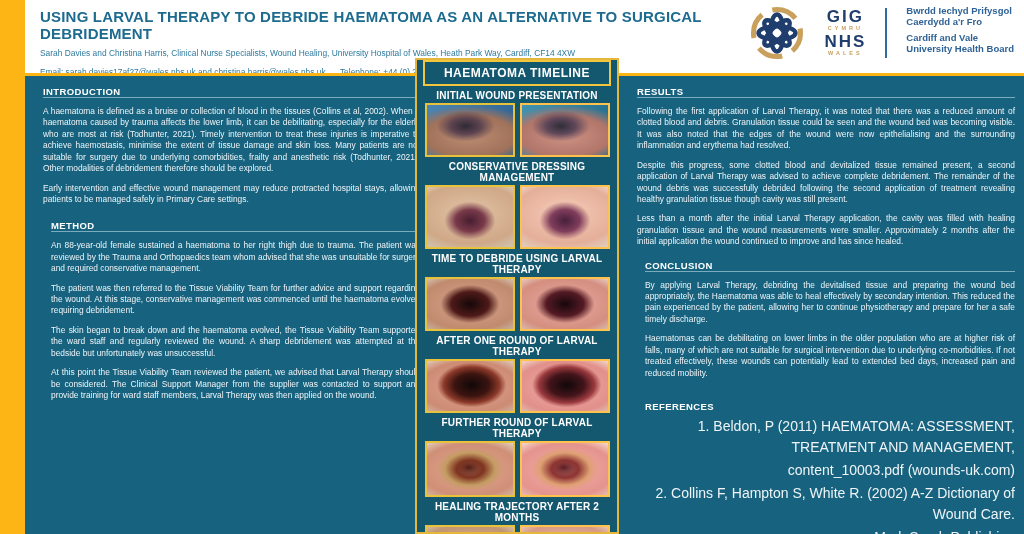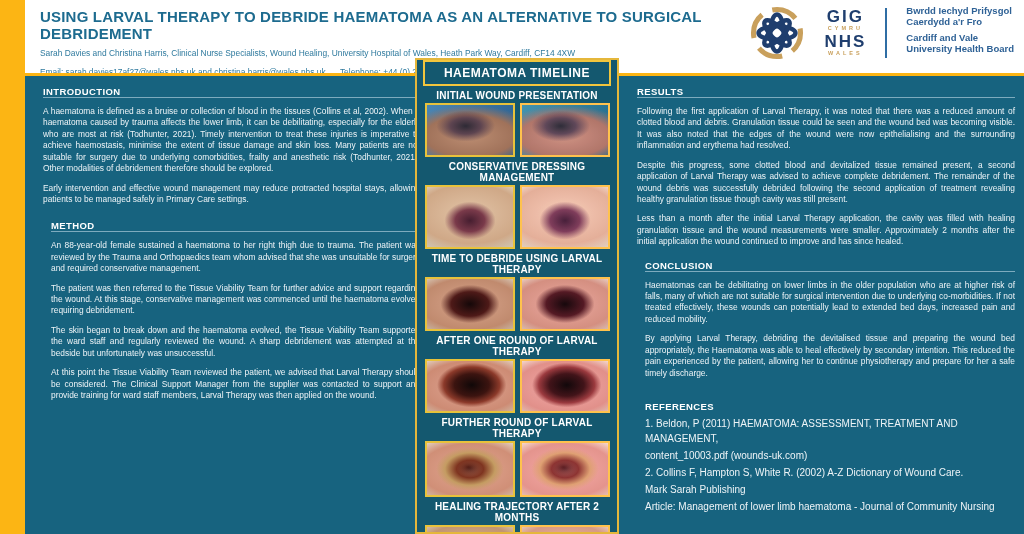--- a/index.html
+++ b/index.html
@@ -37,21 +37,21 @@
   
   .col{position:absolute;color:#f2f6f8;}
   .col-left{left:18px;top:10px;width:377px;}
   .col-right{left:612px;top:10px;width:378px;}
   .sec h2{font-size:9.5px;font-weight:bold;color:#ffffff;letter-spacing:.4px;margin:0 0 2px 0;
           border-bottom:1px solid rgba(180,210,224,.65);}
   .sec p{font-size:8.4px;line-height:1.36;text-align:justify;margin:8px 0 0 0;color:#eef4f7;}
   .sec{margin:0;}
   .sec + .sec{margin-top:15px;margin-left:8px;}
   .sec.refs h2{border-bottom:none;padding-bottom:2px;}
-  .sec.refs p{font-size:10px;line-height:1.5;text-align:left;margin:2px 0 0 0;}
+  .sec.refs p{font-size:14px;line-height:1.5;text-align:right;margin:2px 0 0 0;}
   .mt-conclusion{margin-top:12px !important;}
   .mt-refs{margin-top:22px !important;}
 
   
   .timeline{position:absolute;left:390px;top:-18px;width:204px;height:476px;
             background:#14586F;border:2px solid #E5B73B;box-sizing:border-box;
             padding:0 3px;overflow:hidden;}
   .tl-title{width:168px;margin:0 auto;background:#14586F;border:2px solid #F2C53D;
             color:#fff;font-size:12px;font-weight:bold;text-align:center;
             padding:4px 8px;letter-spacing:.5px;}
@@ -209,22 +209,22 @@
 
     <div class="col col-right">
       <div class="sec">
         <h2>RESULTS</h2>
         <p>Following the first application of Larval Therapy, it was noted that there was a reduced amount of clotted blood and debris. Granulation tissue could be seen and the wound bed was becoming visible. It was also noted that the edges of the wound were now epithelialising and the surrounding inflammation and erythema had resolved.</p>
         <p>Despite this progress, some clotted blood and devitalized tissue remained present, a second application of Larval Therapy was advised to achieve complete debridement. The remainder of the wound debris was successfully debrided following the second application of treatment revealing healthy granulation tissue though cavity was still present.</p>
         <p>Less than a month after the initial Larval Therapy application, the cavity was filled with healing granulation tissue and the wound measurements were smaller. Approximately 2 months after the initial application the wound continued to improve and has since healed.</p>
       </div>
       <div class="sec mt-conclusion">
         <h2>CONCLUSION</h2>
+        <p>By applying Larval Therapy, debriding the devitalised tissue and preparing the wound bed appropriately, the Haematoma was able to heal effectively by secondary intention. This reduced the pain experienced by the patient, allowing her to continue physiotherapy and prepare for her a safe timely discharge.</p>
         <p>Haematomas can be debilitating on lower limbs in the older population who are at higher risk of falls, many of which are not suitable for surgical intervention due to underlying co-morbidities. If not treated effectively, these wounds can potentially lead to extended bed days, increased pain and reduced mobility.</p>
-        <p>By applying Larval Therapy, debriding the devitalised tissue and preparing the wound bed appropriately, the Haematoma was able to heal effectively by secondary intention. This reduced the pain experienced by the patient, allowing her to continue physiotherapy and prepare for her a safe timely discharge.</p>
       </div>
       <div class="sec refs mt-refs">
         <h2>REFERENCES</h2>
         <p>1.  Beldon, P (2011) HAEMATOMA: ASSESSMENT, TREATMENT AND MANAGEMENT,</p>
         <p>content_10003.pdf (wounds-uk.com)</p>
         <p>2. Collins F, Hampton S, White R. (2002) A-Z Dictionary of Wound Care.</p>
         <p>Mark Sarah Publishing</p>
         <p>Article: Management of lower limb haematoma - Journal of Community Nursing</p>
       </div>
     </div>

